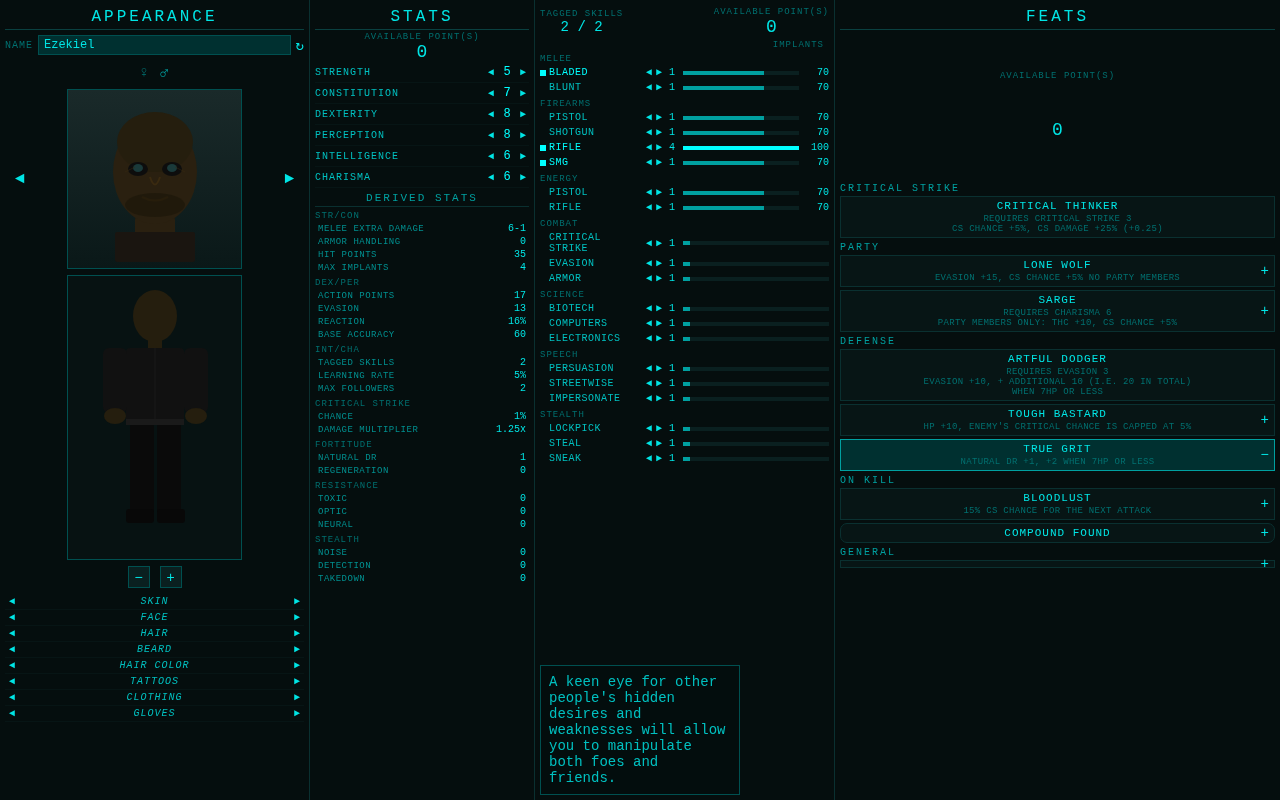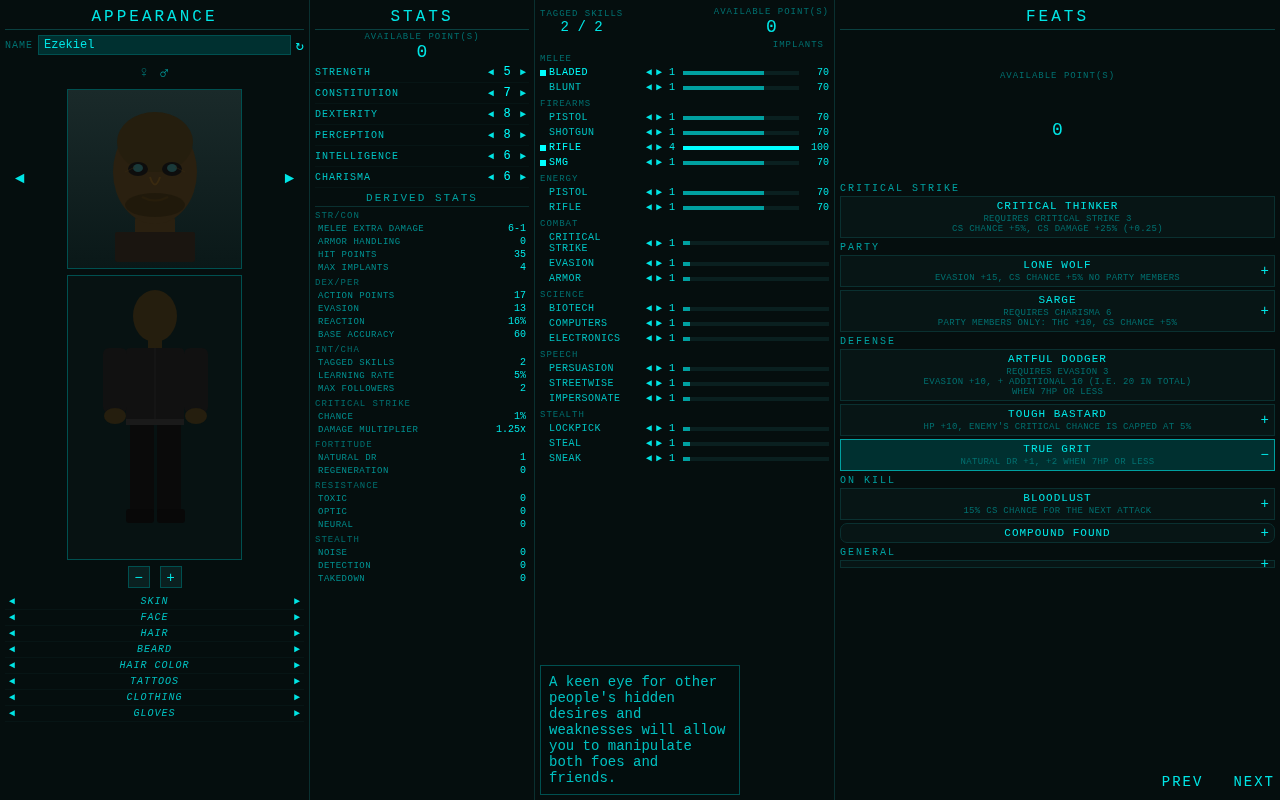--- a/index.html
+++ b/index.html
@@ -963,17 +963,13 @@
       <div class="feat-title">COMPOUND FOUND</div>
       <span class="feat-plus">+</span>
     </div>
 
     <div class="feat-section-title">GENERAL</div>
     <div class="feat-box" style="position:relative;">
       <span class="feat-plus">+</span>
     </div>
   </div>
 
-  <div style="display:flex;justify-content:flex-end;gap:30px;padding:5px 0;">
-    <span class="nav-btn">PREV</span>
-    <span class="nav-btn">NEXT</span>
-  </div>
 </div>
 
 </body></html>

